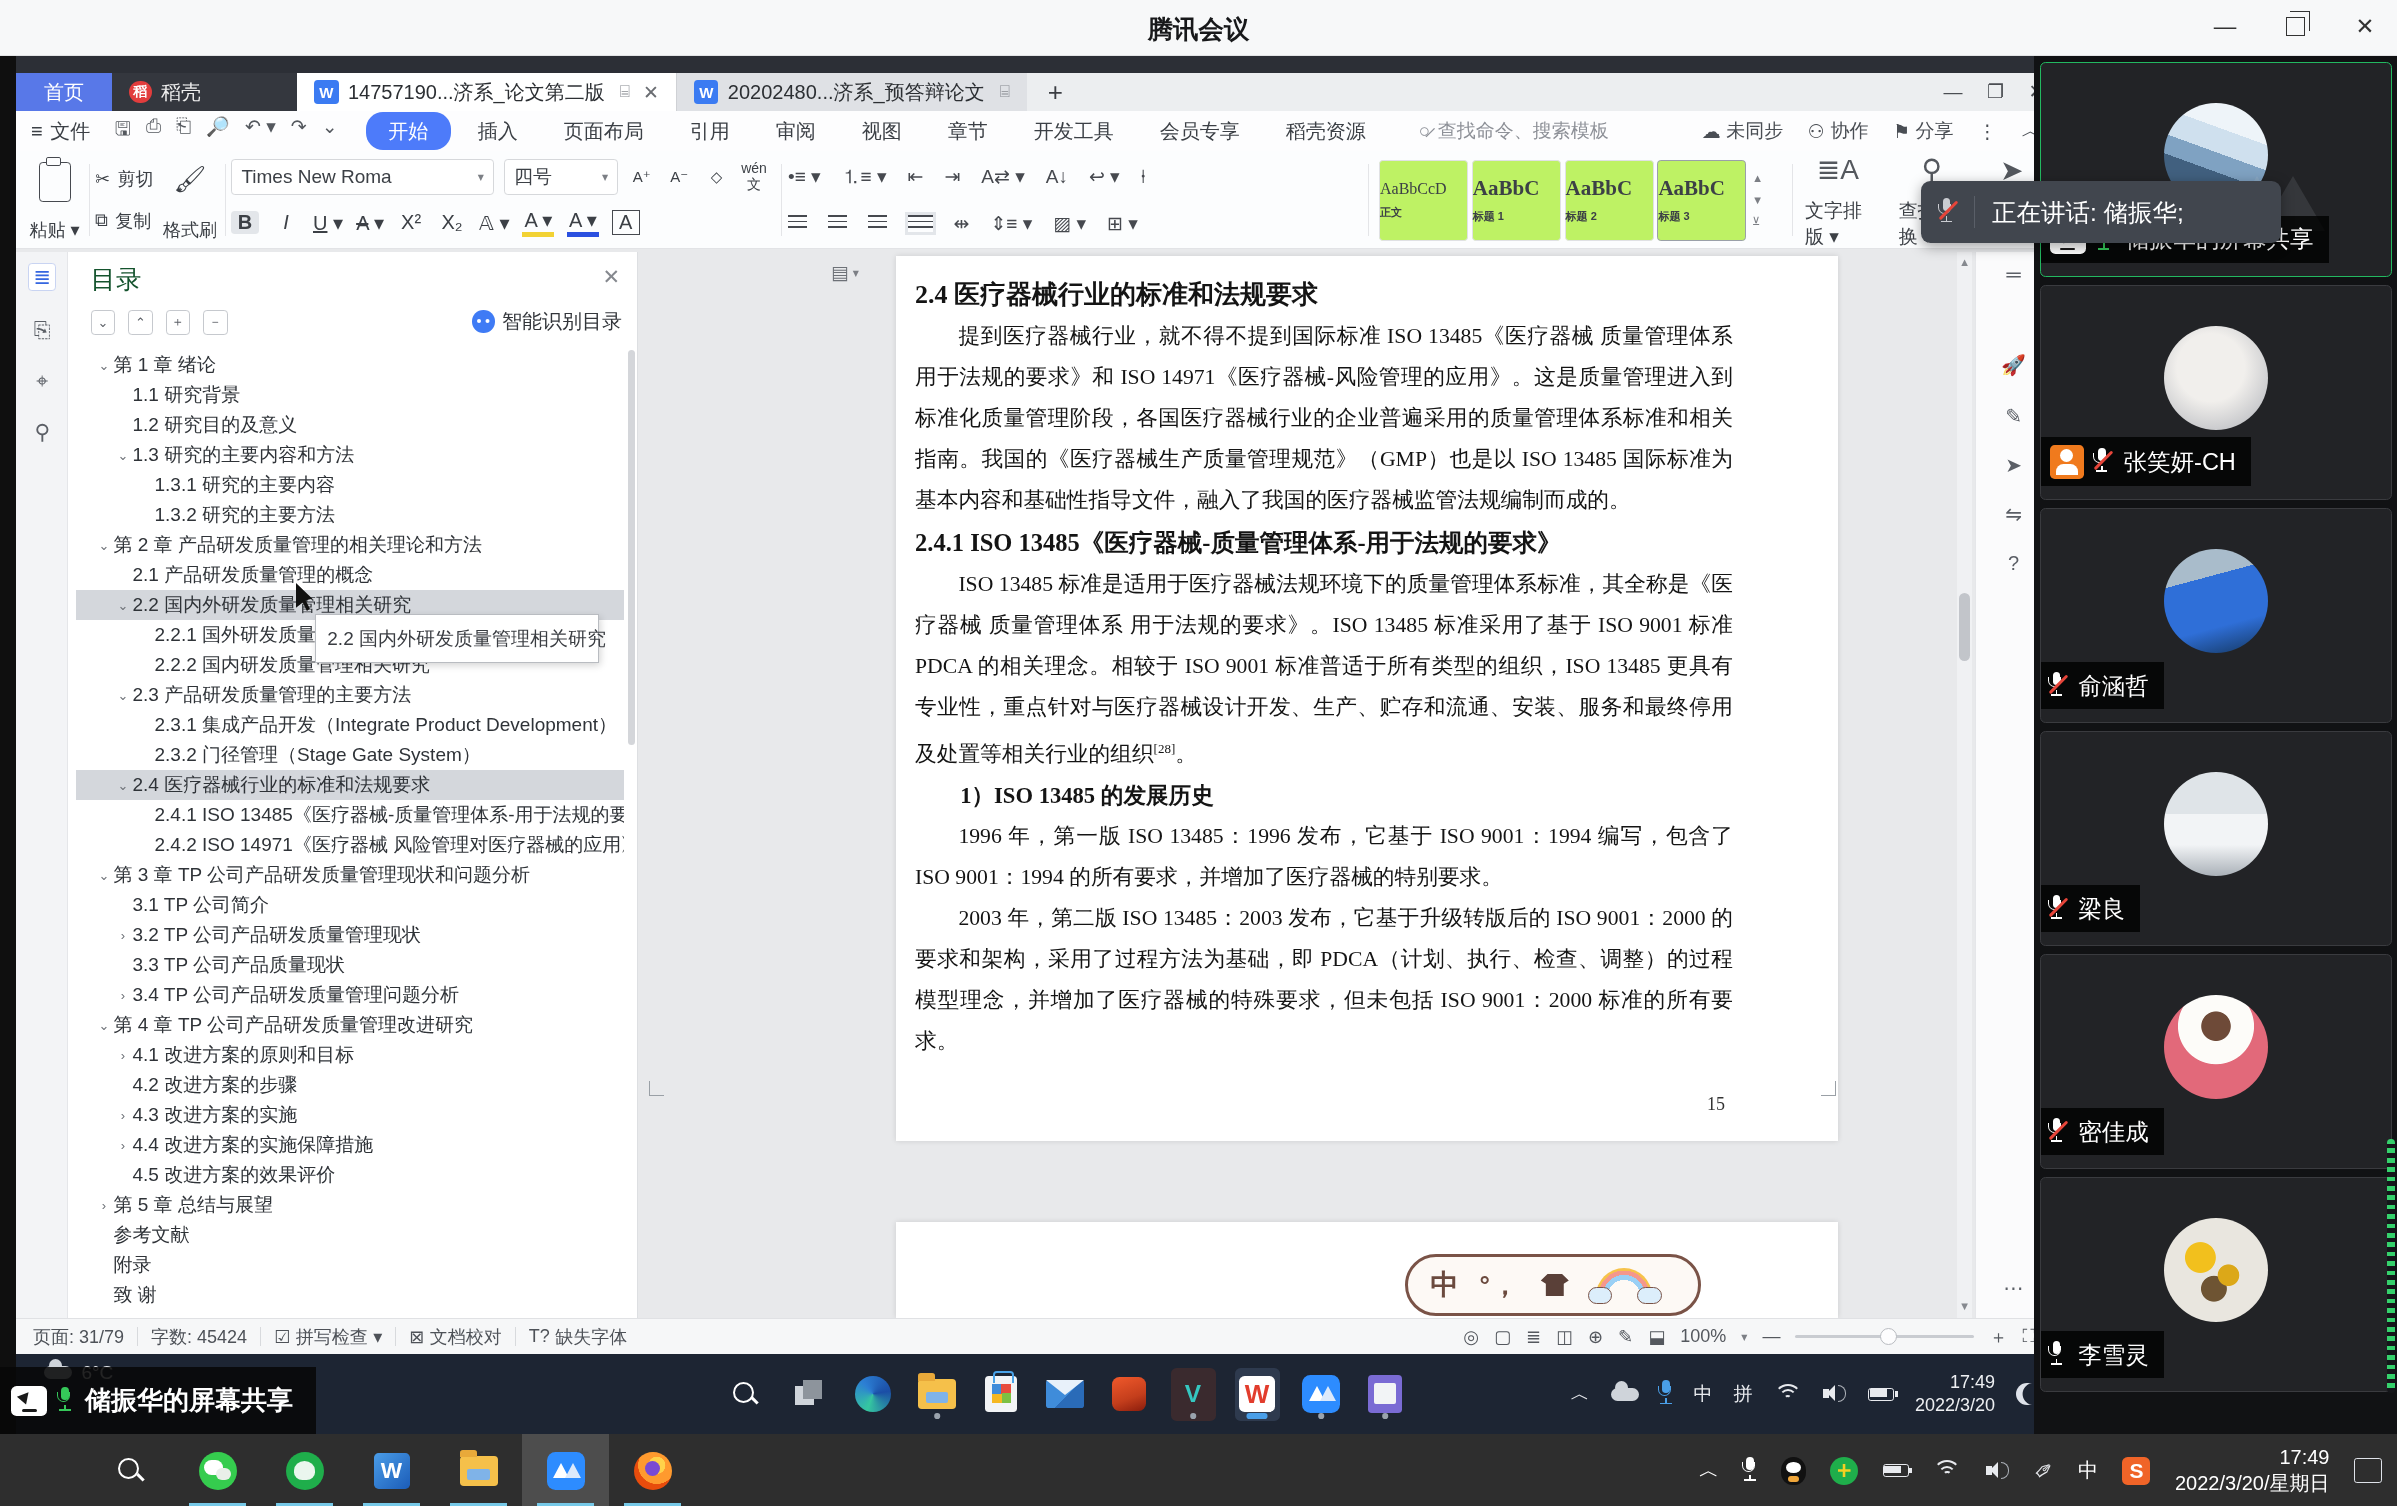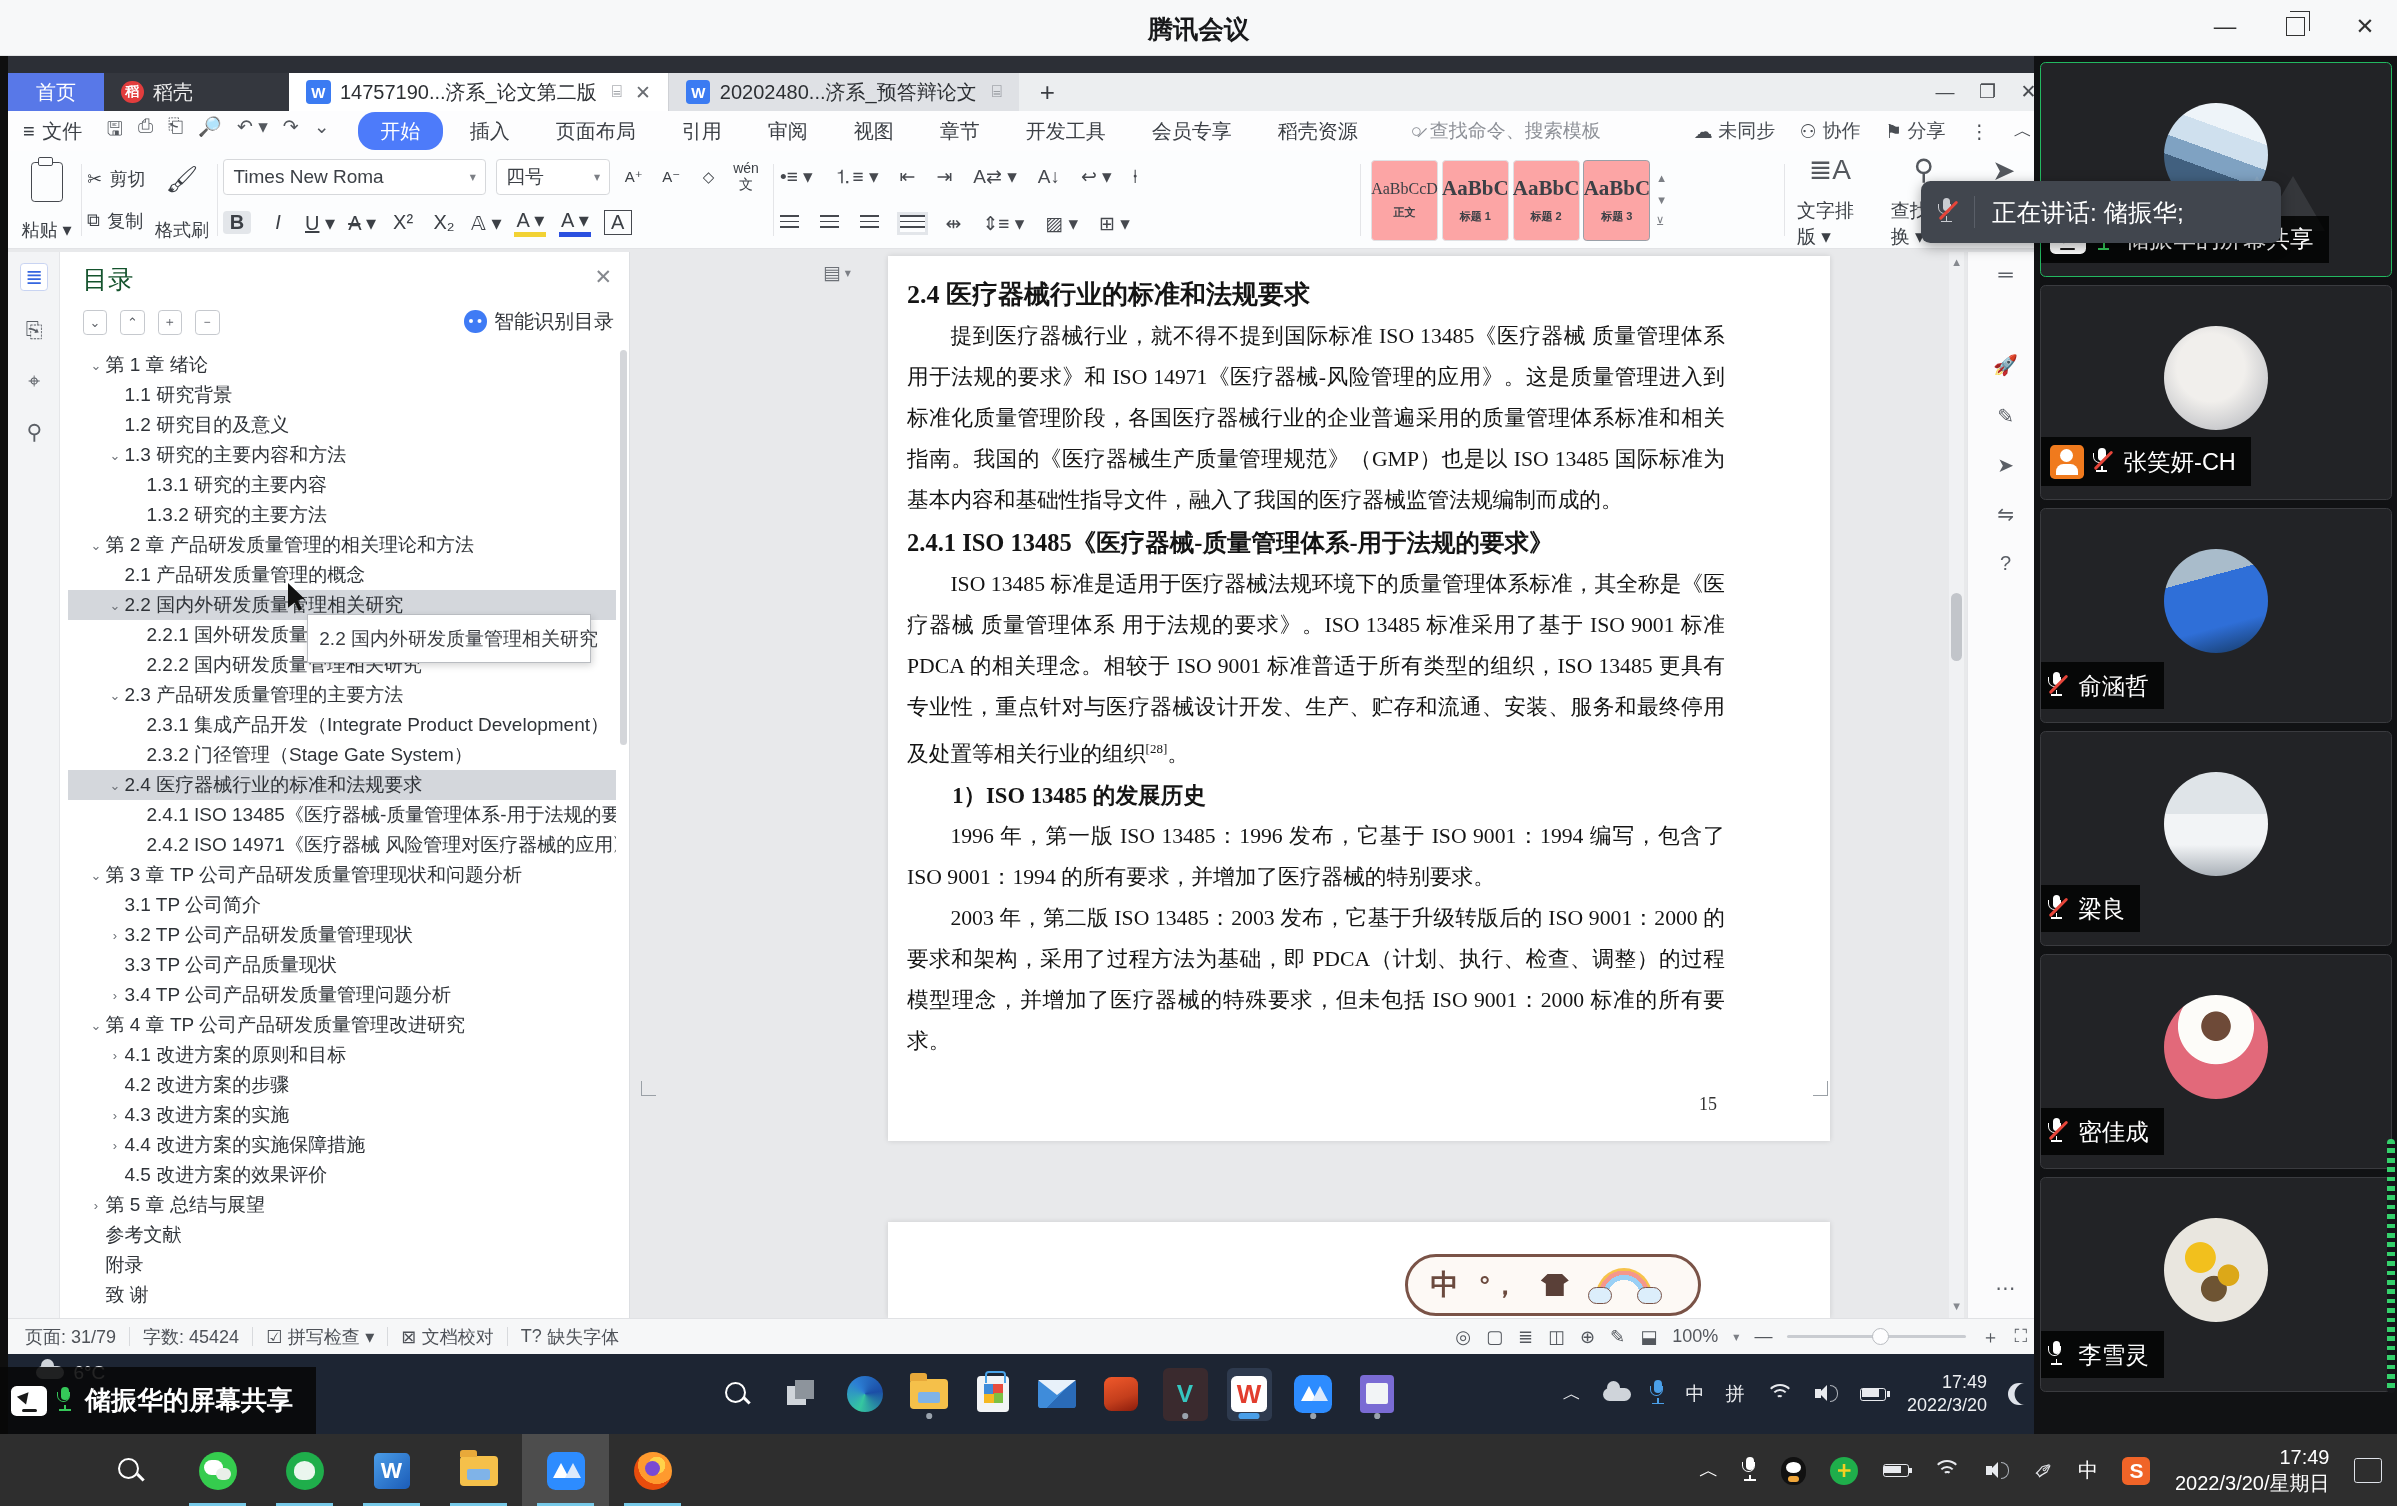--- a/index.html
+++ b/index.html
@@ -9,21 +9,21 @@
 
   
   .mtitlebar { position:absolute; left:0; top:0; width:2397px; height:56px; background:#f7f8f9; border-bottom:0.9px solid #e3e4e6; }
   .mtitle { position:absolute; left:0; right:0; top:13px; text-align:center; font-size:25.4px; font-weight:bold; color:#17181a; }
   .mwin { position:absolute; right:13px; top:7.5px; display:flex; gap:32px; color:#333; }
   .mwin span { width:38px; height:38px; display:flex; align-items:center; justify-content:center; font-size:22.6px; cursor:default; }
   .glyph-restore { width:19px; height:19px; border:1.9px solid #333; position:relative; display:inline-block; }
   .glyph-restore:before { content:''; position:absolute; left:3.8px; top:-7.5px; width:19px; height:19px; border:1.9px solid #333; border-left:none; border-bottom:none; }
 
   
-  .shared { position:absolute; left:8px; top:56px; width:2034px; height:1378px; background:#e8e9eb; }
+  .shared { position:absolute; left:16px; top:56px; width:2034px; height:1378px; background:#e8e9eb; }
   .winband { position:absolute; left:0; top:0; width:100%; height:17px; background:#2c2f36; }
   .tabbar { position:absolute; left:0; top:17px; width:100%; height:38px; background:#eceef0; display:flex; align-items:stretch; }
   .tab { display:flex; align-items:center; padding:0 17px; font-size:20px; white-space:nowrap; }
   .tab-home { width:96px; justify-content:center; background:#5878e8; color:#fff; }
   .tab-docer { width:185px; background:#34373e; color:#f0f0f0; gap:9.4px; }
   .docer-dot { width:22.6px; height:22.6px; border-radius:50%; background:#e23d3d; color:#fff; font-size:14px; display:flex; align-items:center; justify-content:center; font-weight:bold; }
   .tab-doc { gap:9.4px; color:#2c2f33; }
   .tab-doc.active { background:#ffffff; }
   .tab-doc.inactive { background:#dfe1e5; border-left:0.9px solid #cfd1d5; }
   .wicon { width:24.5px; height:24.5px; border-radius:3.8px; background:#3b7bf2; color:#fff; font-size:15px; font-weight:bold; display:flex; align-items:center; justify-content:center; }
@@ -59,21 +59,21 @@
   .fmt { min-width:28px; text-align:center; }
   .fmt.on { background:#e3e6ea; border-radius:3.8px; }
   .hl-a { border-bottom:5.6px solid #f2d234; padding:0 1.9px; }
   .fc-a { border-bottom:5.6px solid #2b50e0; padding:0 1.9px; }
   .boxa { border:1.4px solid #46494f; padding:0 3.8px; }
   .tb-para { left:772px; width:565px; flex-direction:column; justify-content:space-between; display:flex; }
   .pr { display:flex; gap:21px; align-items:center; height:36px; font-size:19px; color:#46494f; }
   .bars { display:inline-block; width:24.5px; height:17px; background:repeating-linear-gradient(180deg,#46494f 0 1.9px,transparent 1.9px 5.6px); }
   .bars.short { background:repeating-linear-gradient(180deg,#46494f 0 1.9px,transparent 1.9px 5.6px); width:19px; }
   .tb-styles { left:1363px; width:395px; display:flex; gap:3.8px; align-items:center; }
-  .stylebox { width:67px; height:81px; border:0.9px solid #e0e1e4; border-radius:3.8px; background:#fca5a5; display:flex; flex-direction:column; align-items:center; justify-content:center; gap:7.5px; }
+  .stylebox { width:89px; height:81px; border:0.9px solid #e0e1e4; border-radius:3.8px; background:#bef264; display:flex; flex-direction:column; align-items:flex-start; justify-content:center; gap:7.5px; }
   .stylebox.sel { border:0.9px solid #9aa0a8; }
   .stylebox .s1 { font-family:"Liberation Serif",serif; font-size:16px; white-space:nowrap; }
   .stylebox.h .s1 { font-weight:bold; font-size:21px; }
   .stylebox .s2 { font-size:11px; color:#3c4046;font-weight:bold; }
   .style-spin { display:flex; flex-direction:column; gap:9.4px; color:#7c7f85; font-size:11.3px; margin-left:1.9px; }
   .tb-cmds { left:1789px; width:226px; display:flex; gap:28px; align-items:center; font-size:19px; }
   .tb-cmd { display:flex; flex-direction:column; align-items:center; gap:9.4px; }
   .tb-cmd .big { font-size:28px; color:#54585e; height:38px; display:flex; align-items:center; }
 
   

